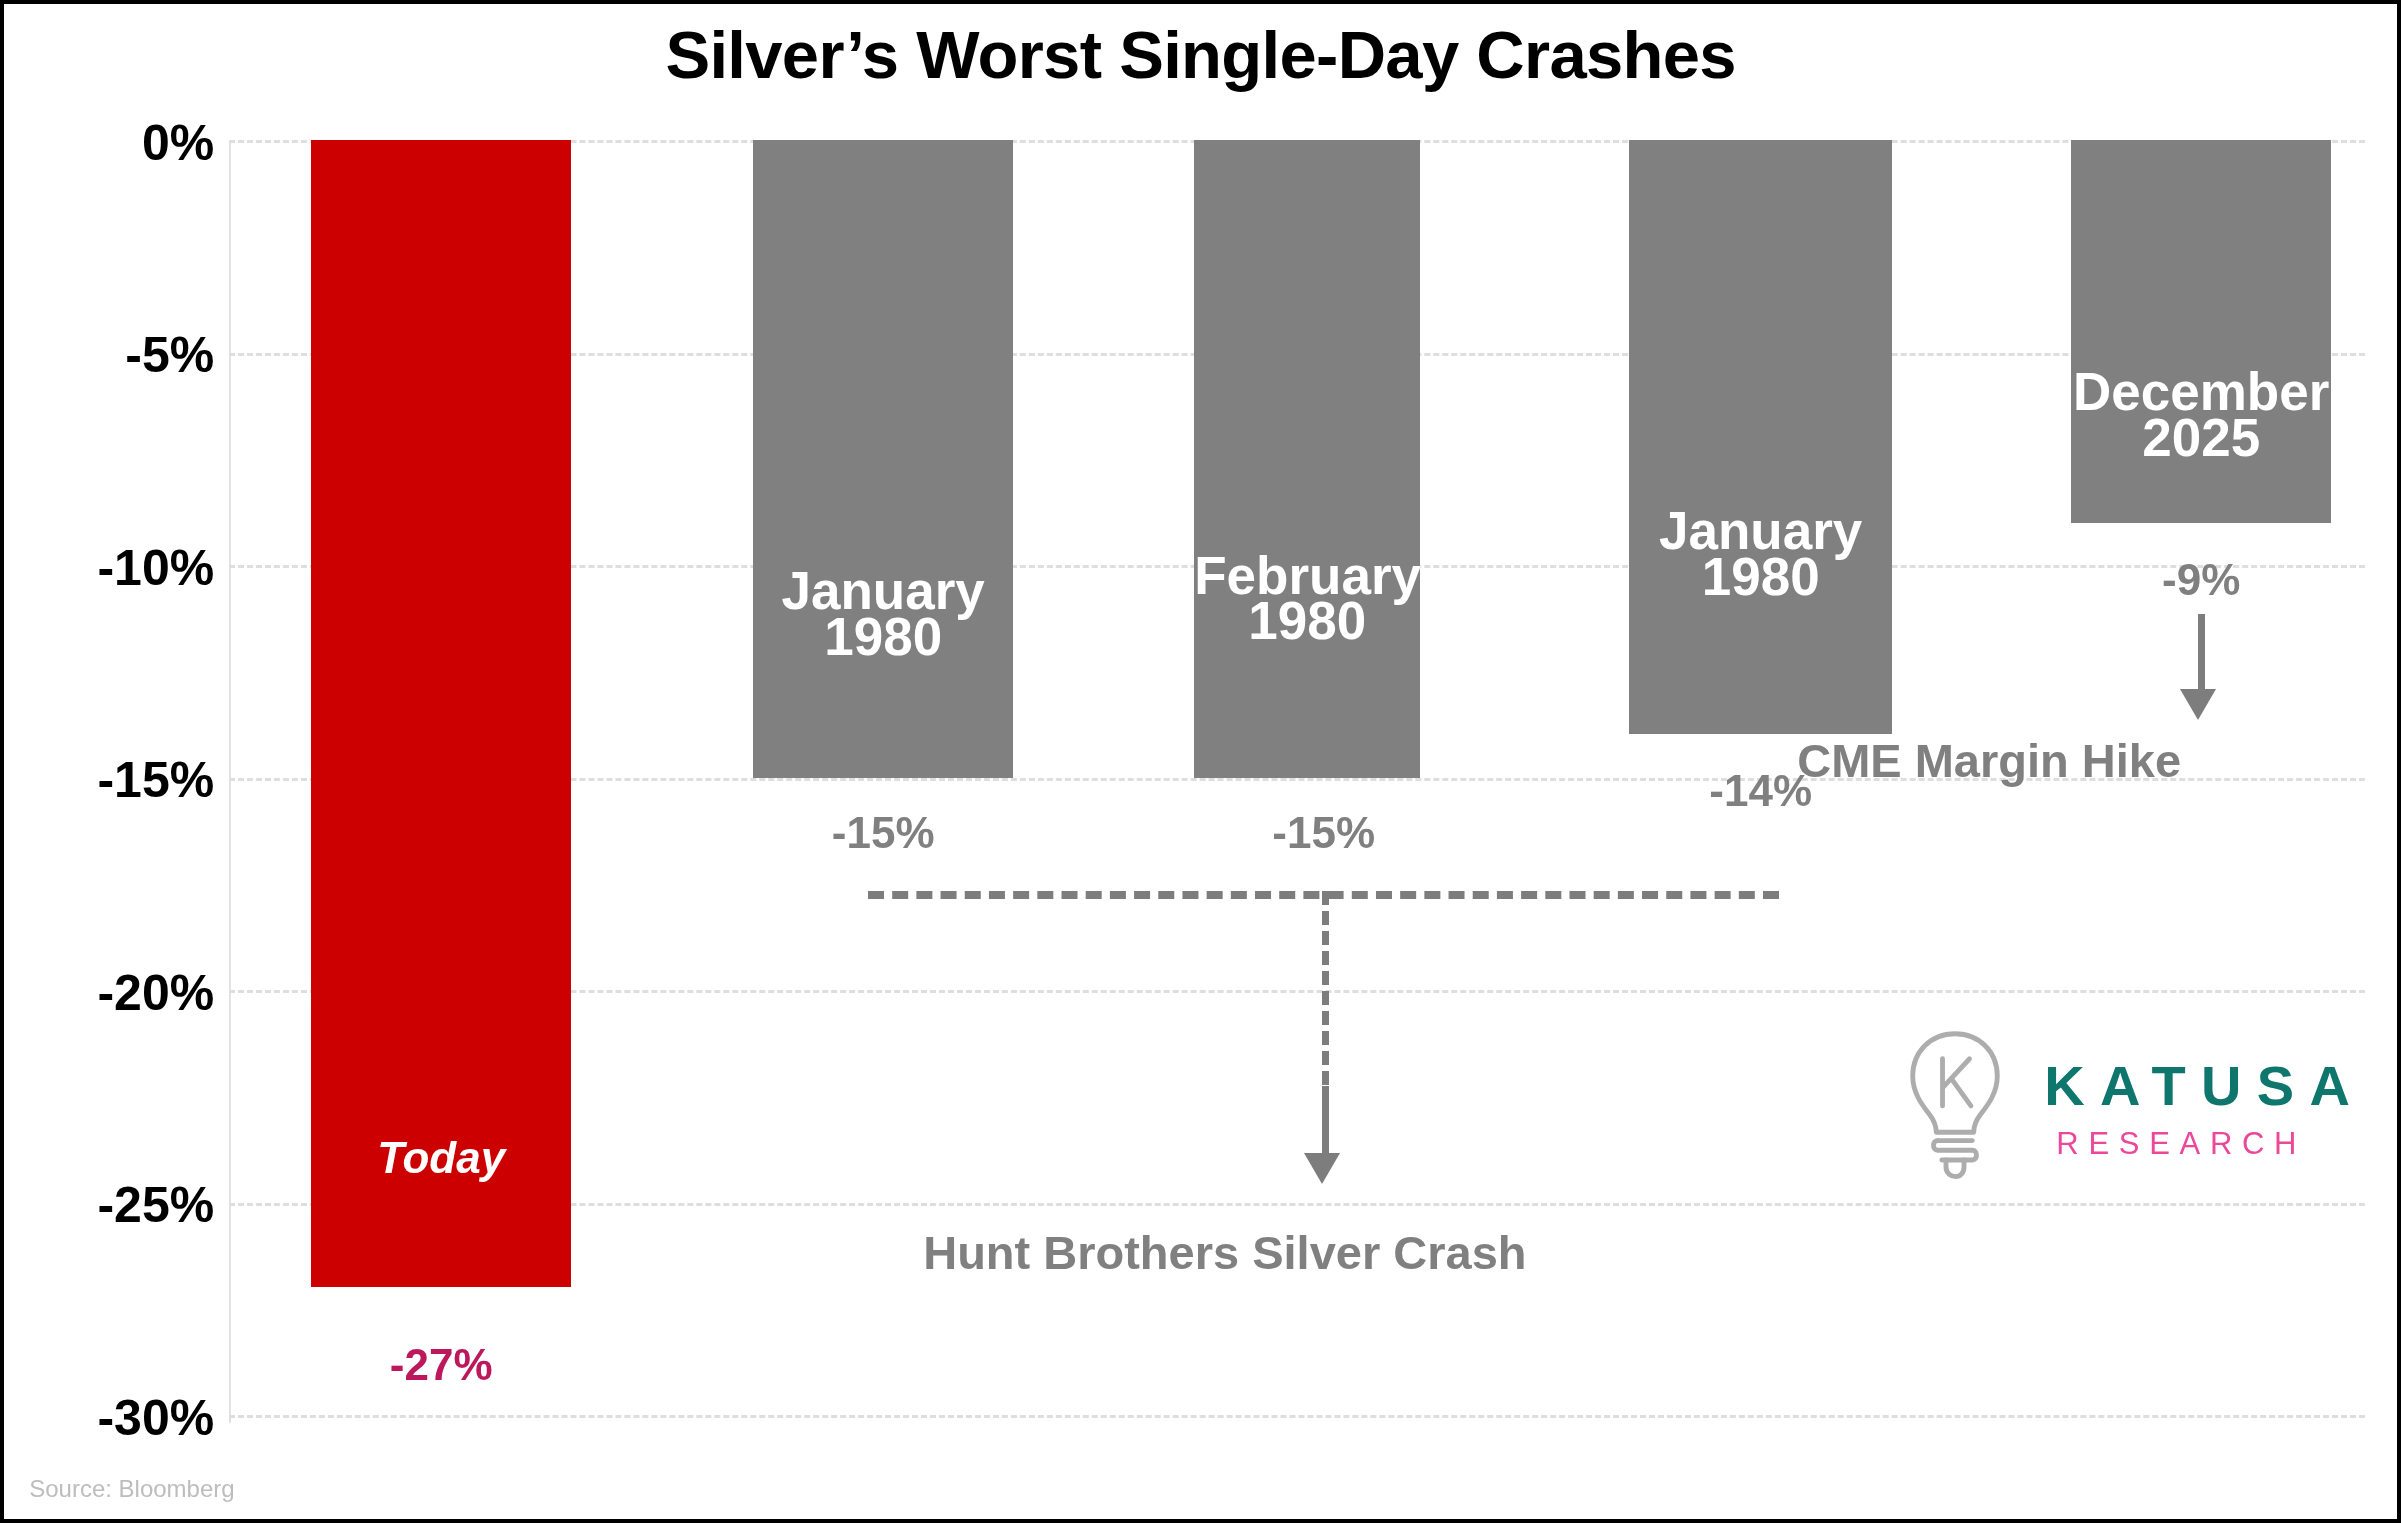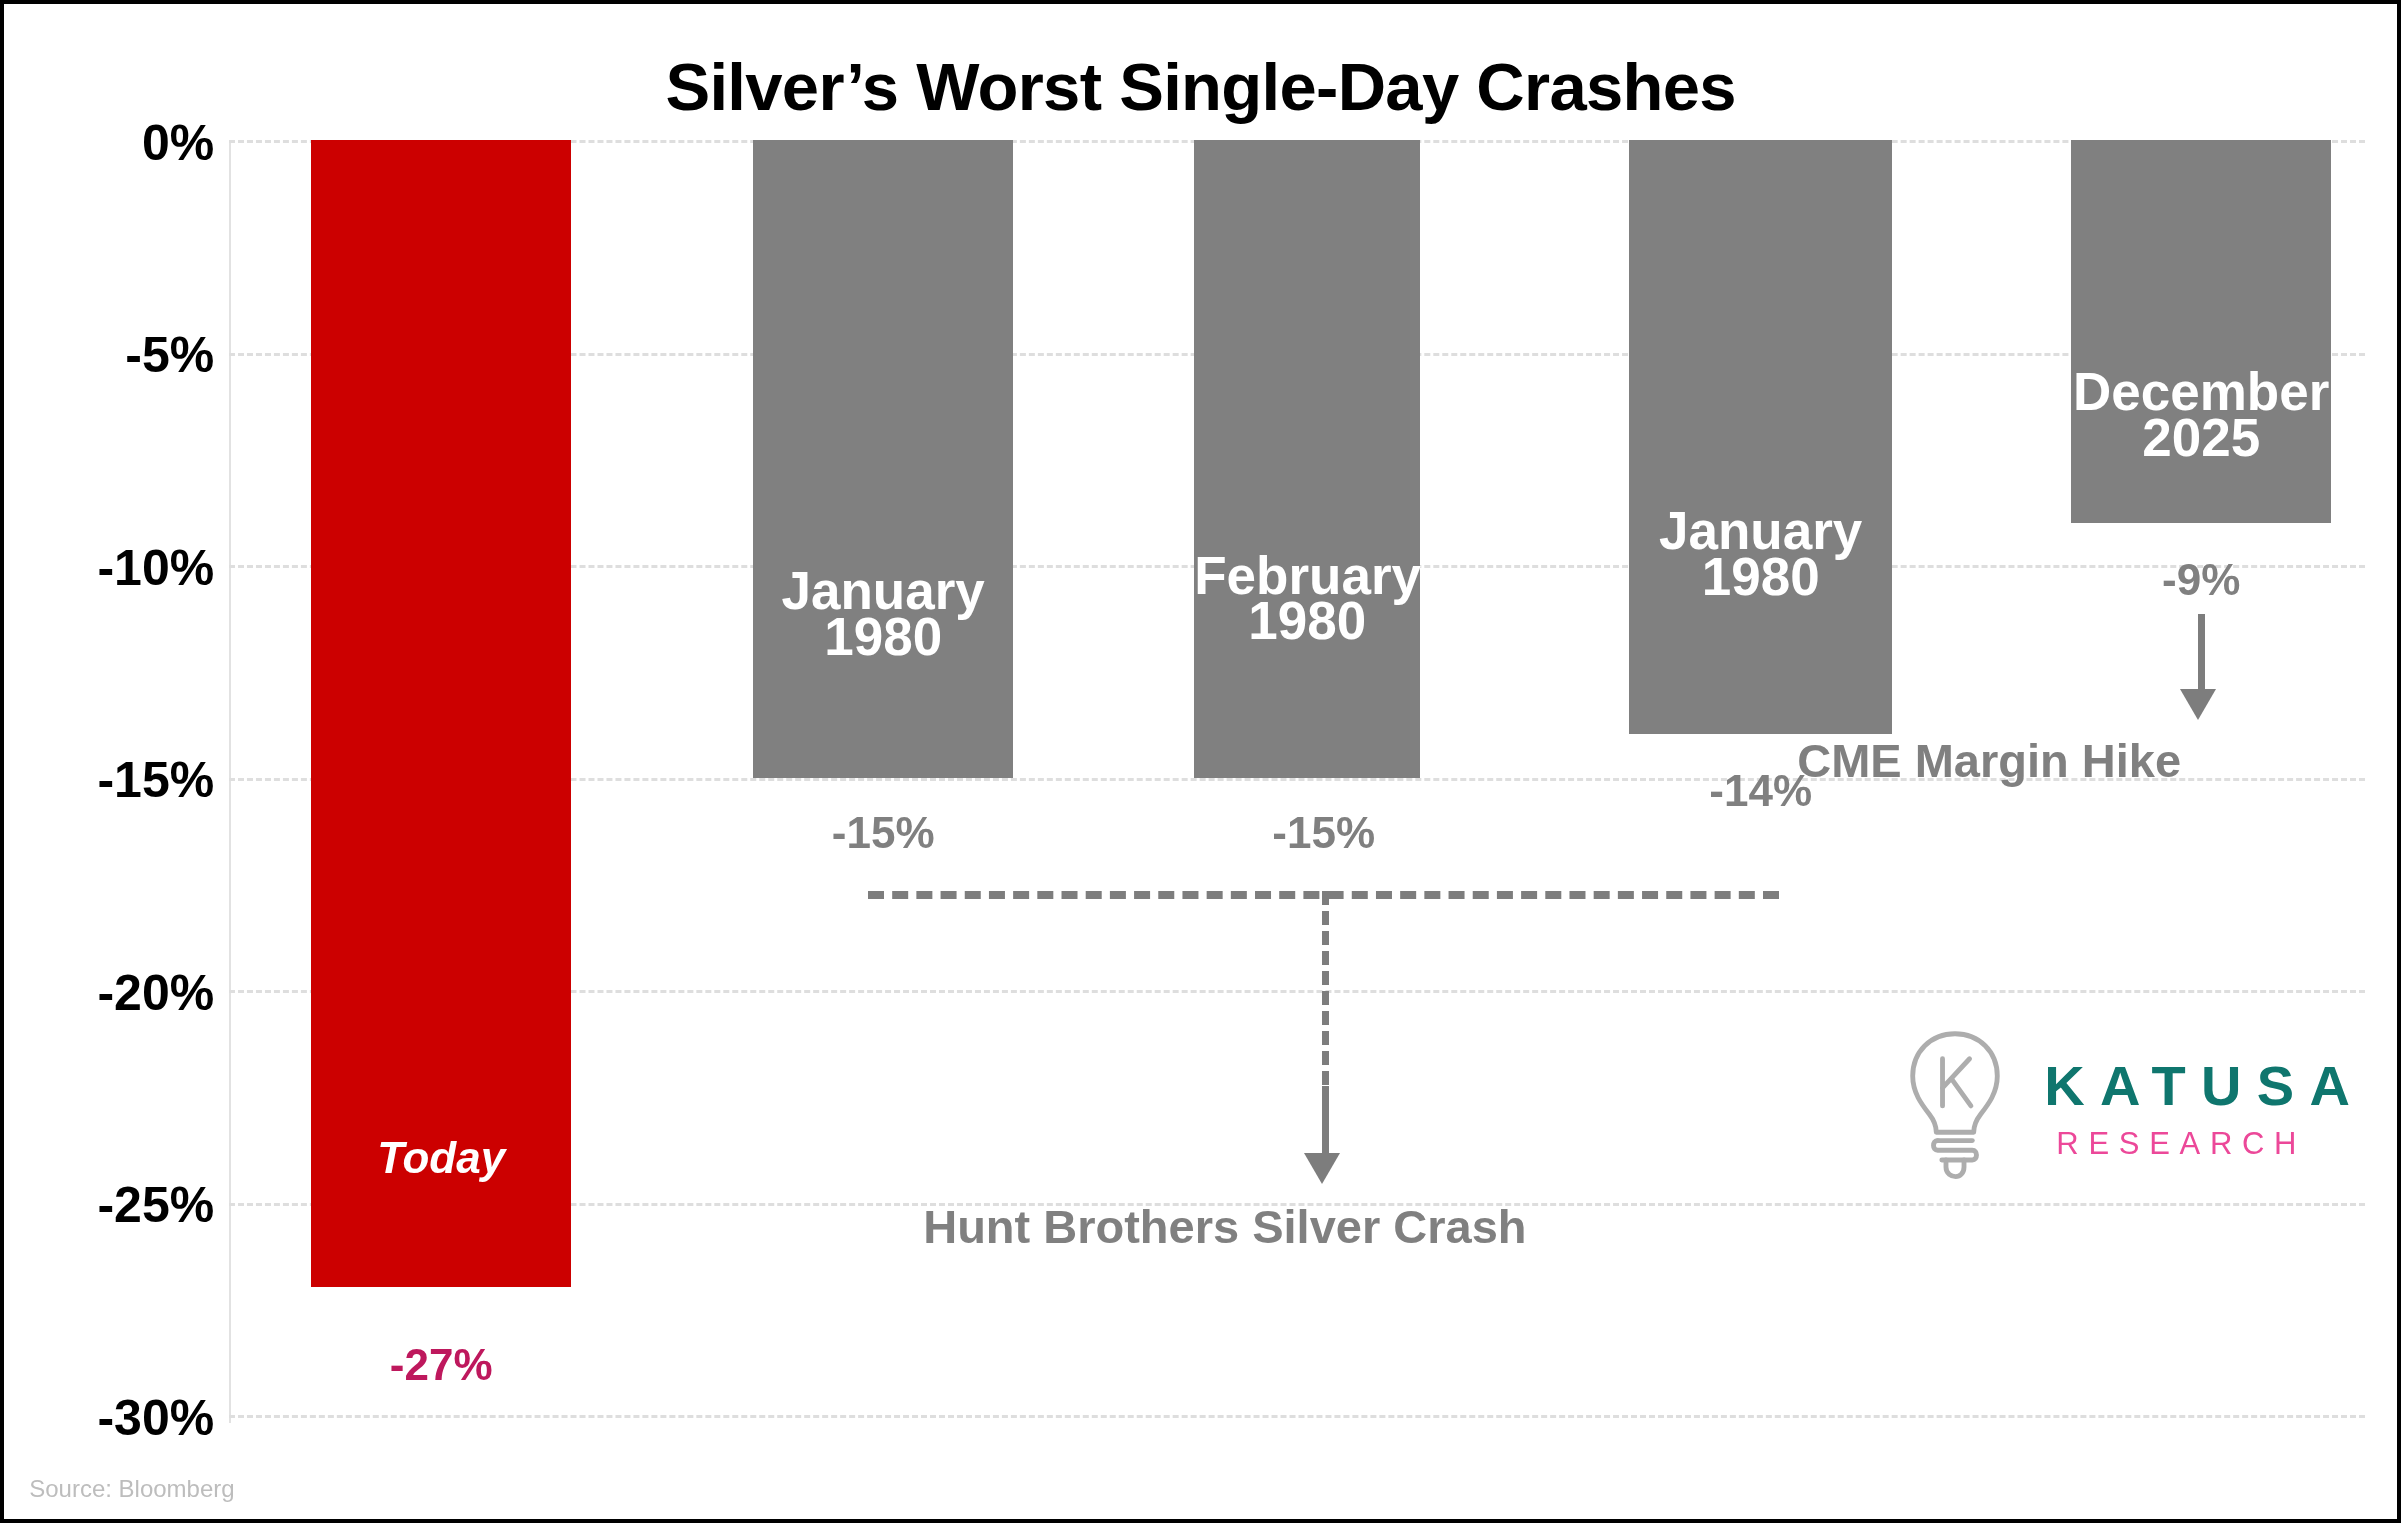--- a/index.html
+++ b/index.html
@@ -20,21 +20,20 @@
   #chart-title{
     position:absolute;
     left:0; top:16.7px;
     width:2393px;
     text-align:center;
     font-size:67px;
     font-weight:bold;
     color:#000000;
     letter-spacing:-0.7px;
     line-height:1.0;
-    margin-top:32px;
   }
   
   #plot{
     position:absolute;
     left:225px; top:136px;
     width:2136px; height:1283px;
   }
   .gridline{
     position:absolute;
     left:0; width:2136px;
@@ -203,21 +202,21 @@
     <div class="bar-value" style="left:1842px;width:260px;top:418px;color:#808080;">-9%</div>
 
     <div class="stem-solid" style="left:1969px;top:474px;height:78px;"></div>
     <div class="arrowhead" style="left:1951px;top:549px;"></div>
     <div class="ann-text" style="left:1568px;top:597px;">CME Margin Hike</div>
 
     <div class="bracket" style="left:639px;top:751px;width:911px;"></div>
     <div class="stem" style="left:1093px;top:751px;height:194px;"></div>
     <div class="stem-solid" style="left:1093px;top:946px;height:69px;"></div>
     <div class="arrowhead" style="left:1075px;top:1013px;"></div>
-    <div class="ann-text" style="left:694px;top:1063px;">Hunt Brothers Silver Crash</div>
+    <div class="ann-text" style="left:694px;top:1089px;">Hunt Brothers Silver Crash</div>
 
   </div>
 
   <div id="logo">
     <svg width="104" height="153" viewBox="0 0 150 220" style="position:absolute;left:0;top:2.8px;">
       <g fill="none" stroke="#ADADAD" stroke-width="7" stroke-linecap="round" stroke-linejoin="round">
         <path d="M75 8 C 40 8, 14 34, 14 69 C 14 93, 27 110, 38 124 C 45 133, 48 140, 48 150
                  L 102 150 C 102 140, 105 133, 112 124 C 123 110, 136 93, 136 69 C 136 34, 110 8, 75 8 Z"></path>
         <path d="M50 162 L 100 162"></path>
         <path d="M50 162 C 42 162, 42 176, 50 176 L 100 176 C 108 176, 108 190, 100 190 L 56 190"></path>

